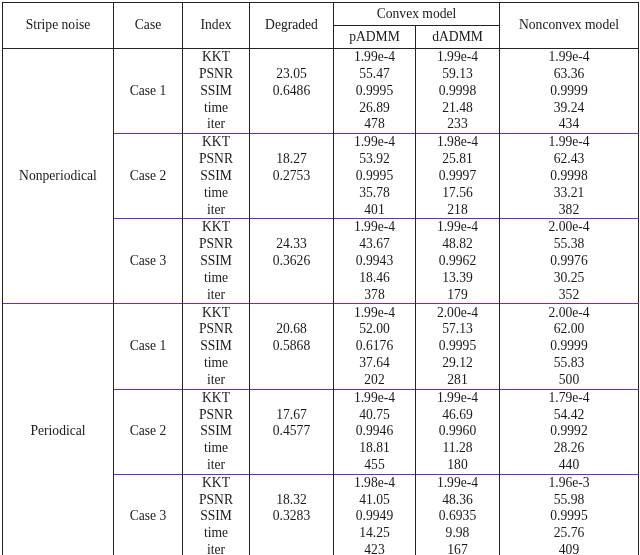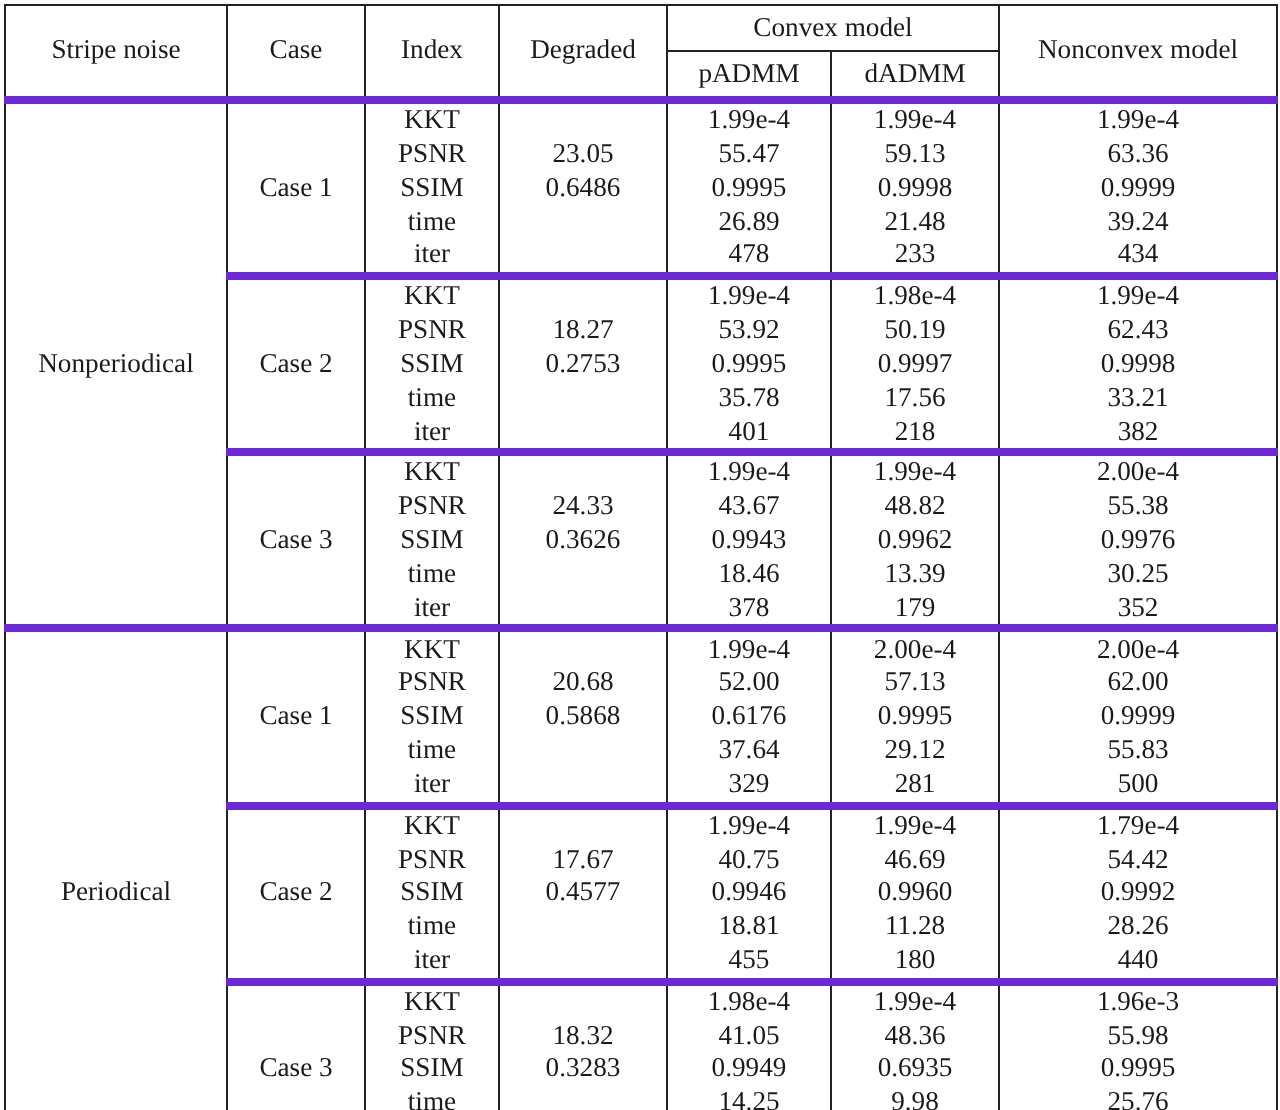--- a/index.html
+++ b/index.html
@@ -46,21 +46,21 @@
   table.results thead th {
     border-bottom: 1px solid #222222;
     height: 22px;
   }
   
   table.results tbody td {
     height: 16.83px;
   }
   
   table.results tbody tr.case-start td {
-    border-top: 4px solid #6d28d9;
+    border-top: 1px solid #6d28d9;
   }
 </style>
 </head>
 <body>
 
 <div class="page">
   <table class="results">
     <colgroup>
       <col style="width:111px">
       <col style="width:69px">
@@ -127,21 +127,21 @@
           <td class="col-index">KKT</td>
           <td class="col-degraded"></td>
           <td class="col-padmm">1.99e-4</td>
           <td class="col-dadmm">1.98e-4</td>
           <td class="col-nonconvex">1.99e-4</td>
         </tr>
         <tr>
           <td class="col-index">PSNR</td>
           <td class="col-degraded">18.27</td>
           <td class="col-padmm">53.92</td>
-          <td class="col-dadmm">50.19</td>
+          <td class="col-dadmm">25.81</td>
           <td class="col-nonconvex">62.43</td>
         </tr>
         <tr>
           <td class="col-index">SSIM</td>
           <td class="col-degraded">0.2753</td>
           <td class="col-padmm">0.9995</td>
           <td class="col-dadmm">0.9997</td>
           <td class="col-nonconvex">0.9998</td>
         </tr>
         <tr>
@@ -220,21 +220,21 @@
         <tr>
           <td class="col-index">time</td>
           <td class="col-degraded"></td>
           <td class="col-padmm">37.64</td>
           <td class="col-dadmm">29.12</td>
           <td class="col-nonconvex">55.83</td>
         </tr>
         <tr>
           <td class="col-index">iter</td>
           <td class="col-degraded"></td>
-          <td class="col-padmm">329</td>
+          <td class="col-padmm">202</td>
           <td class="col-dadmm">281</td>
           <td class="col-nonconvex">500</td>
         </tr>
         <tr class="case-start">
           <td rowspan="5">Case 2</td>
           <td class="col-index">KKT</td>
           <td class="col-degraded"></td>
           <td class="col-padmm">1.99e-4</td>
           <td class="col-dadmm">1.99e-4</td>
           <td class="col-nonconvex">1.79e-4</td>

